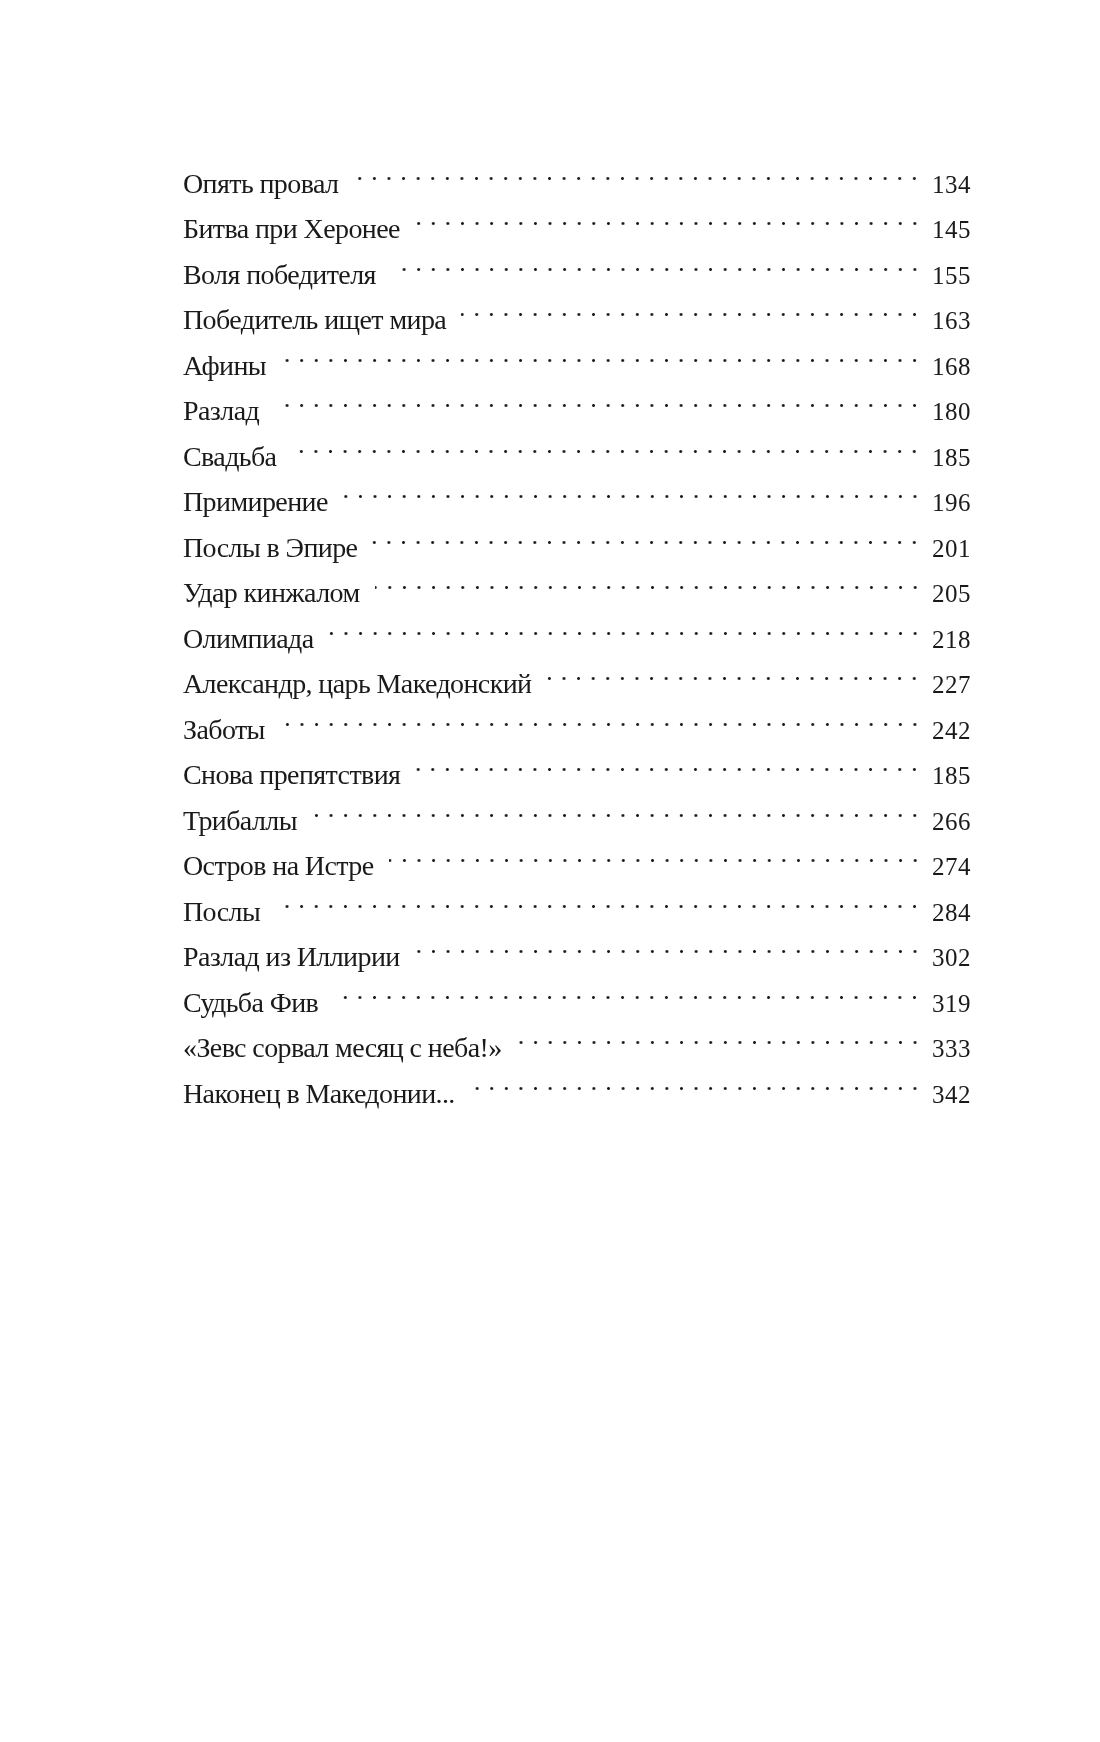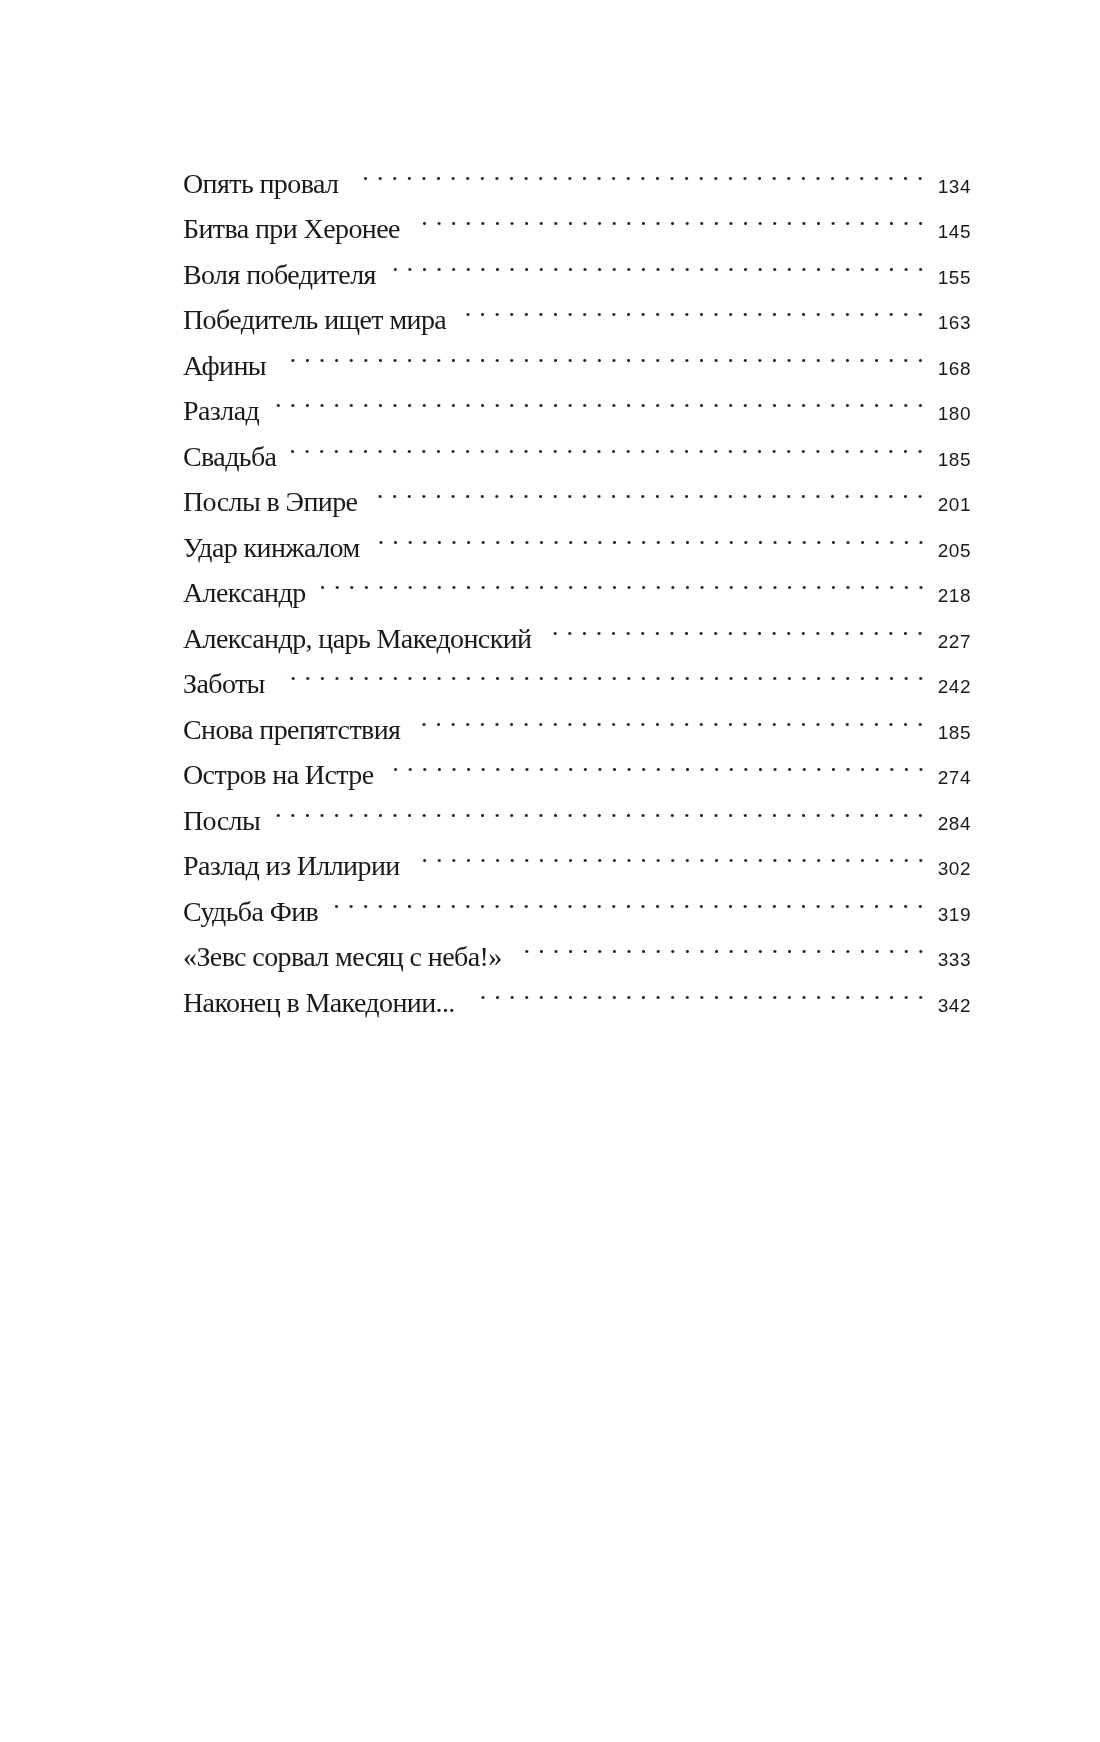--- a/index.html
+++ b/index.html
@@ -52,22 +52,22 @@
       bottom: 13px;
       height: 3px;
       background-image: radial-gradient(circle, #1a1a1a 1.3px, transparent 1.5px);
       background-size: 14.6px 3px;
       background-position: right center;
       background-repeat: repeat-x;
     }
     .toc-page {
       flex: 0 0 auto;
       padding-left: 3px;
-      font-family: Liberation Sans, sans-serif;
-      font-size: 19px;
+      font-family: Liberation Serif, serif;
+      font-size: 25px;
       letter-spacing: 0.5px;
     }
   </style>
 </head>
 <body>
 
 <div class="toc">
   <div class="toc-row">
     <span class="toc-title">Опять провал</span>
     <span class="toc-leader"></span>
@@ -97,48 +97,58 @@
     <span class="toc-title">Разлад</span>
     <span class="toc-leader"></span>
     <span class="toc-page">180</span>
   </div>
   <div class="toc-row">
     <span class="toc-title">Свадьба</span>
     <span class="toc-leader"></span>
     <span class="toc-page">185</span>
   </div>
   <div class="toc-row">
+    <span class="toc-title">Примирение</span>
+    <span class="toc-leader"></span>
+    <span class="toc-page">196</span>
+  </div>
+  <div class="toc-row">
     <span class="toc-title">Послы в Эпире</span>
     <span class="toc-leader"></span>
     <span class="toc-page">201</span>
   </div>
   <div class="toc-row">
     <span class="toc-title">Удар кинжалом</span>
     <span class="toc-leader"></span>
     <span class="toc-page">205</span>
   </div>
   <div class="toc-row">
-    <span class="toc-title">Александр</span>
+    <span class="toc-title">Олимпиада</span>
     <span class="toc-leader"></span>
     <span class="toc-page">218</span>
   </div>
   <div class="toc-row">
     <span class="toc-title">Александр, царь Македонский</span>
     <span class="toc-leader"></span>
     <span class="toc-page">227</span>
   </div>
   <div class="toc-row">
     <span class="toc-title">Заботы</span>
     <span class="toc-leader"></span>
     <span class="toc-page">242</span>
   </div>
   <div class="toc-row">
     <span class="toc-title">Снова препятствия</span>
     <span class="toc-leader"></span>
     <span class="toc-page">185</span>
+  </div>
+  <div class="toc-row">
+    <span class="toc-title">Трибаллы</span>
+    <span class="toc-leader"></span>
+    <span class="toc-page">266</span>
   </div>
   <div class="toc-row">
     <span class="toc-title">Остров на Истре</span>
     <span class="toc-leader"></span>
     <span class="toc-page">274</span>
   </div>
   <div class="toc-row">
     <span class="toc-title">Послы</span>
     <span class="toc-leader"></span>
     <span class="toc-page">284</span>

